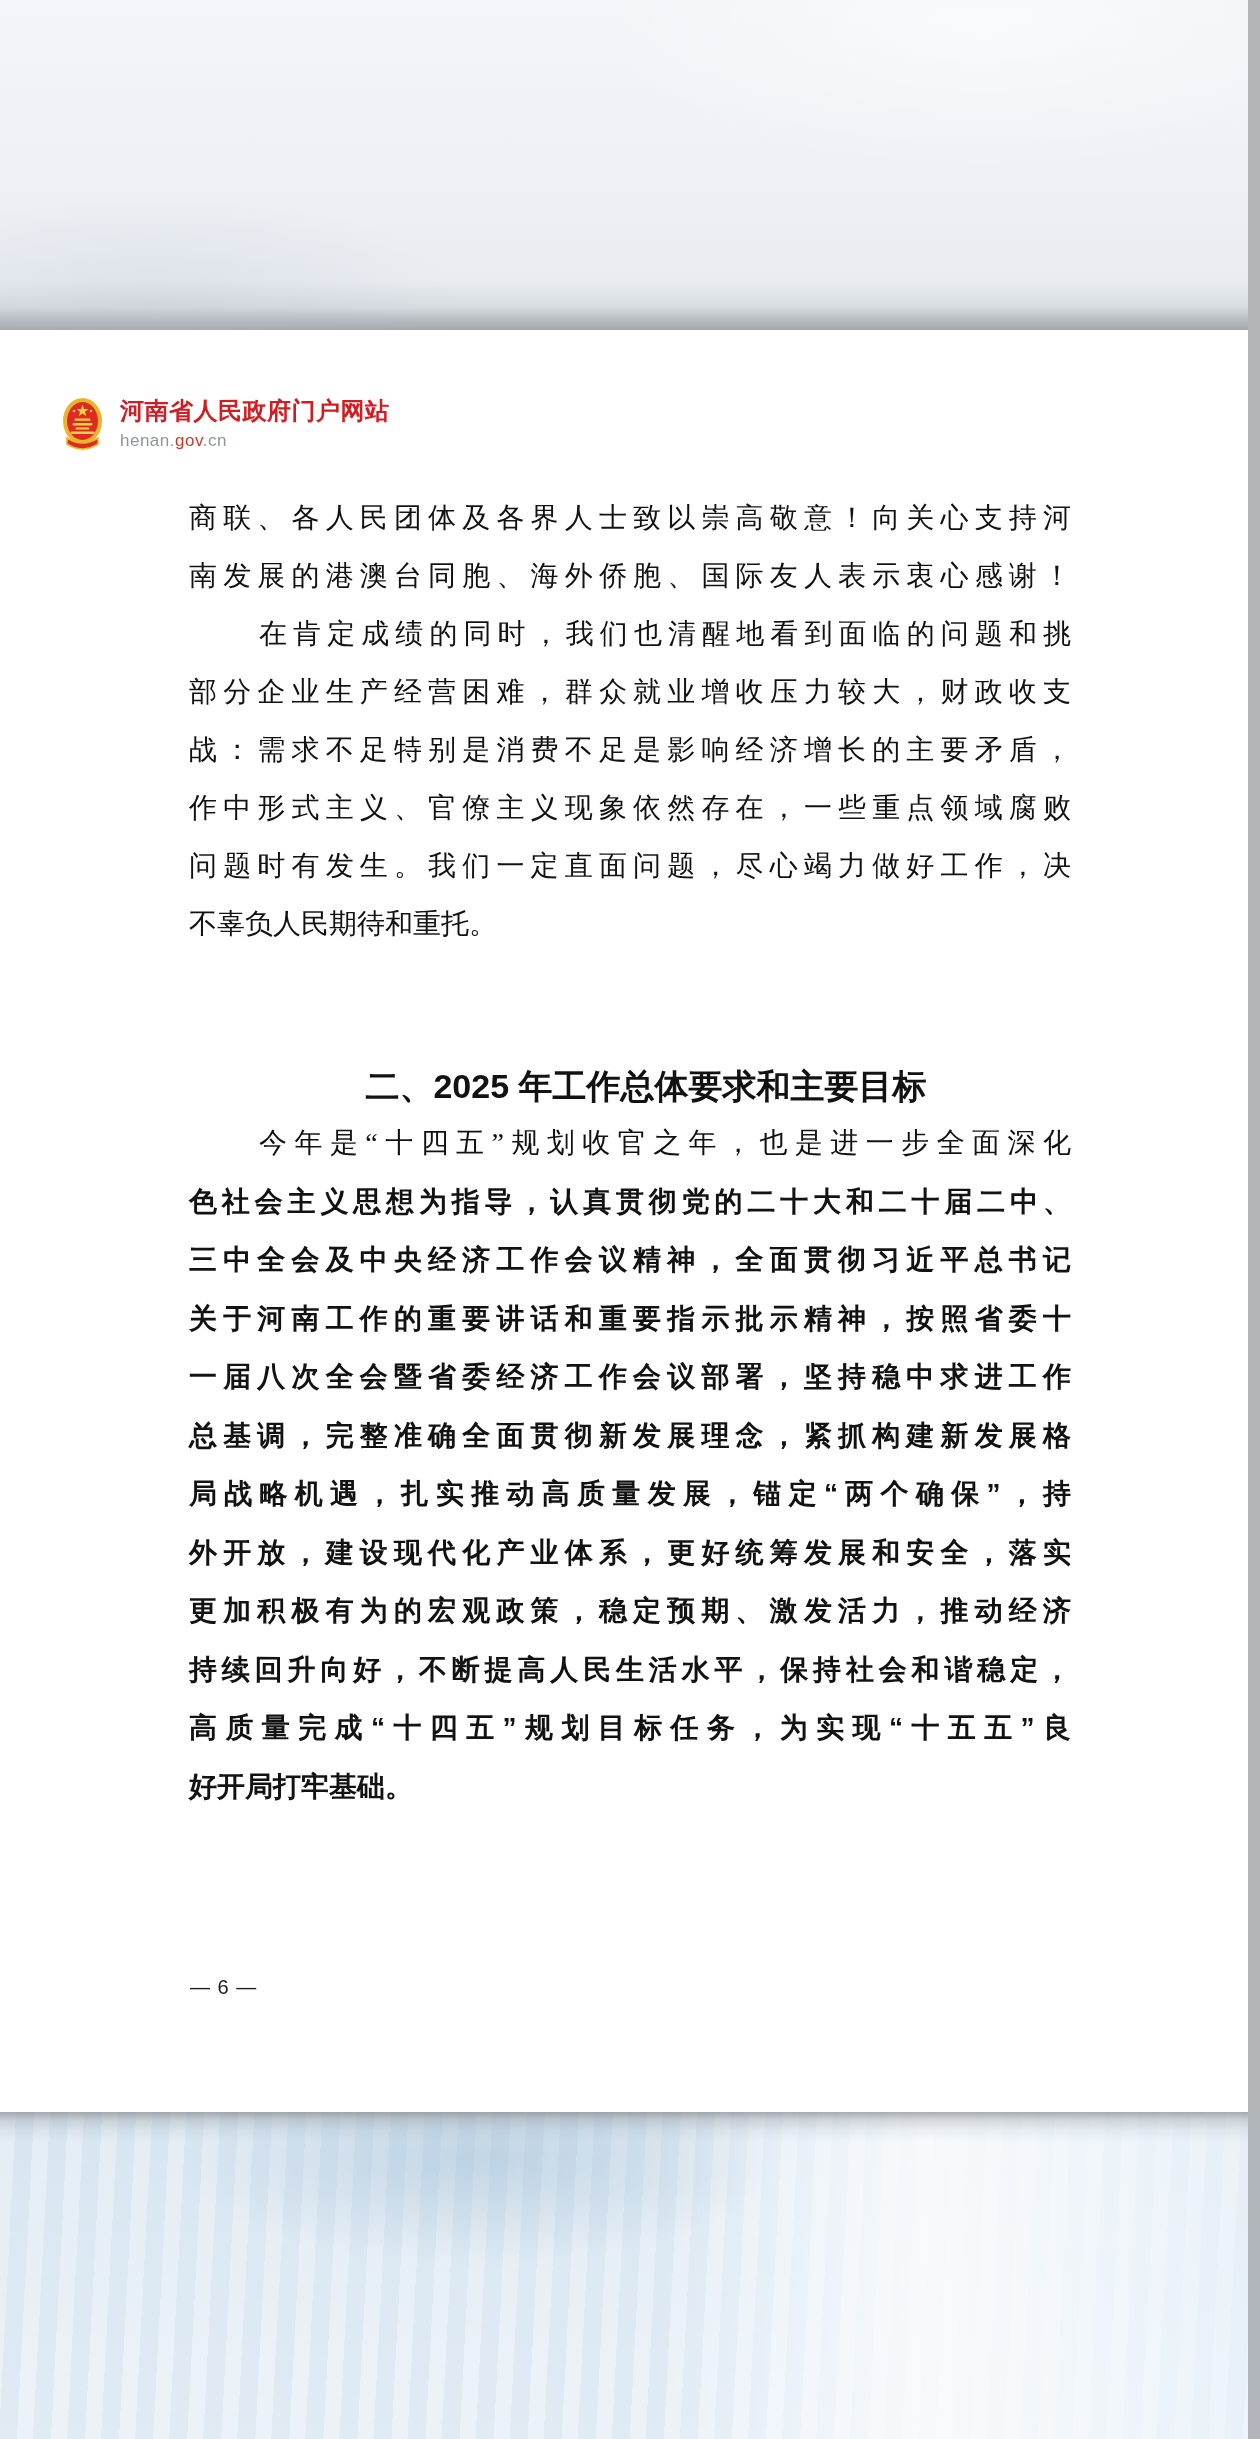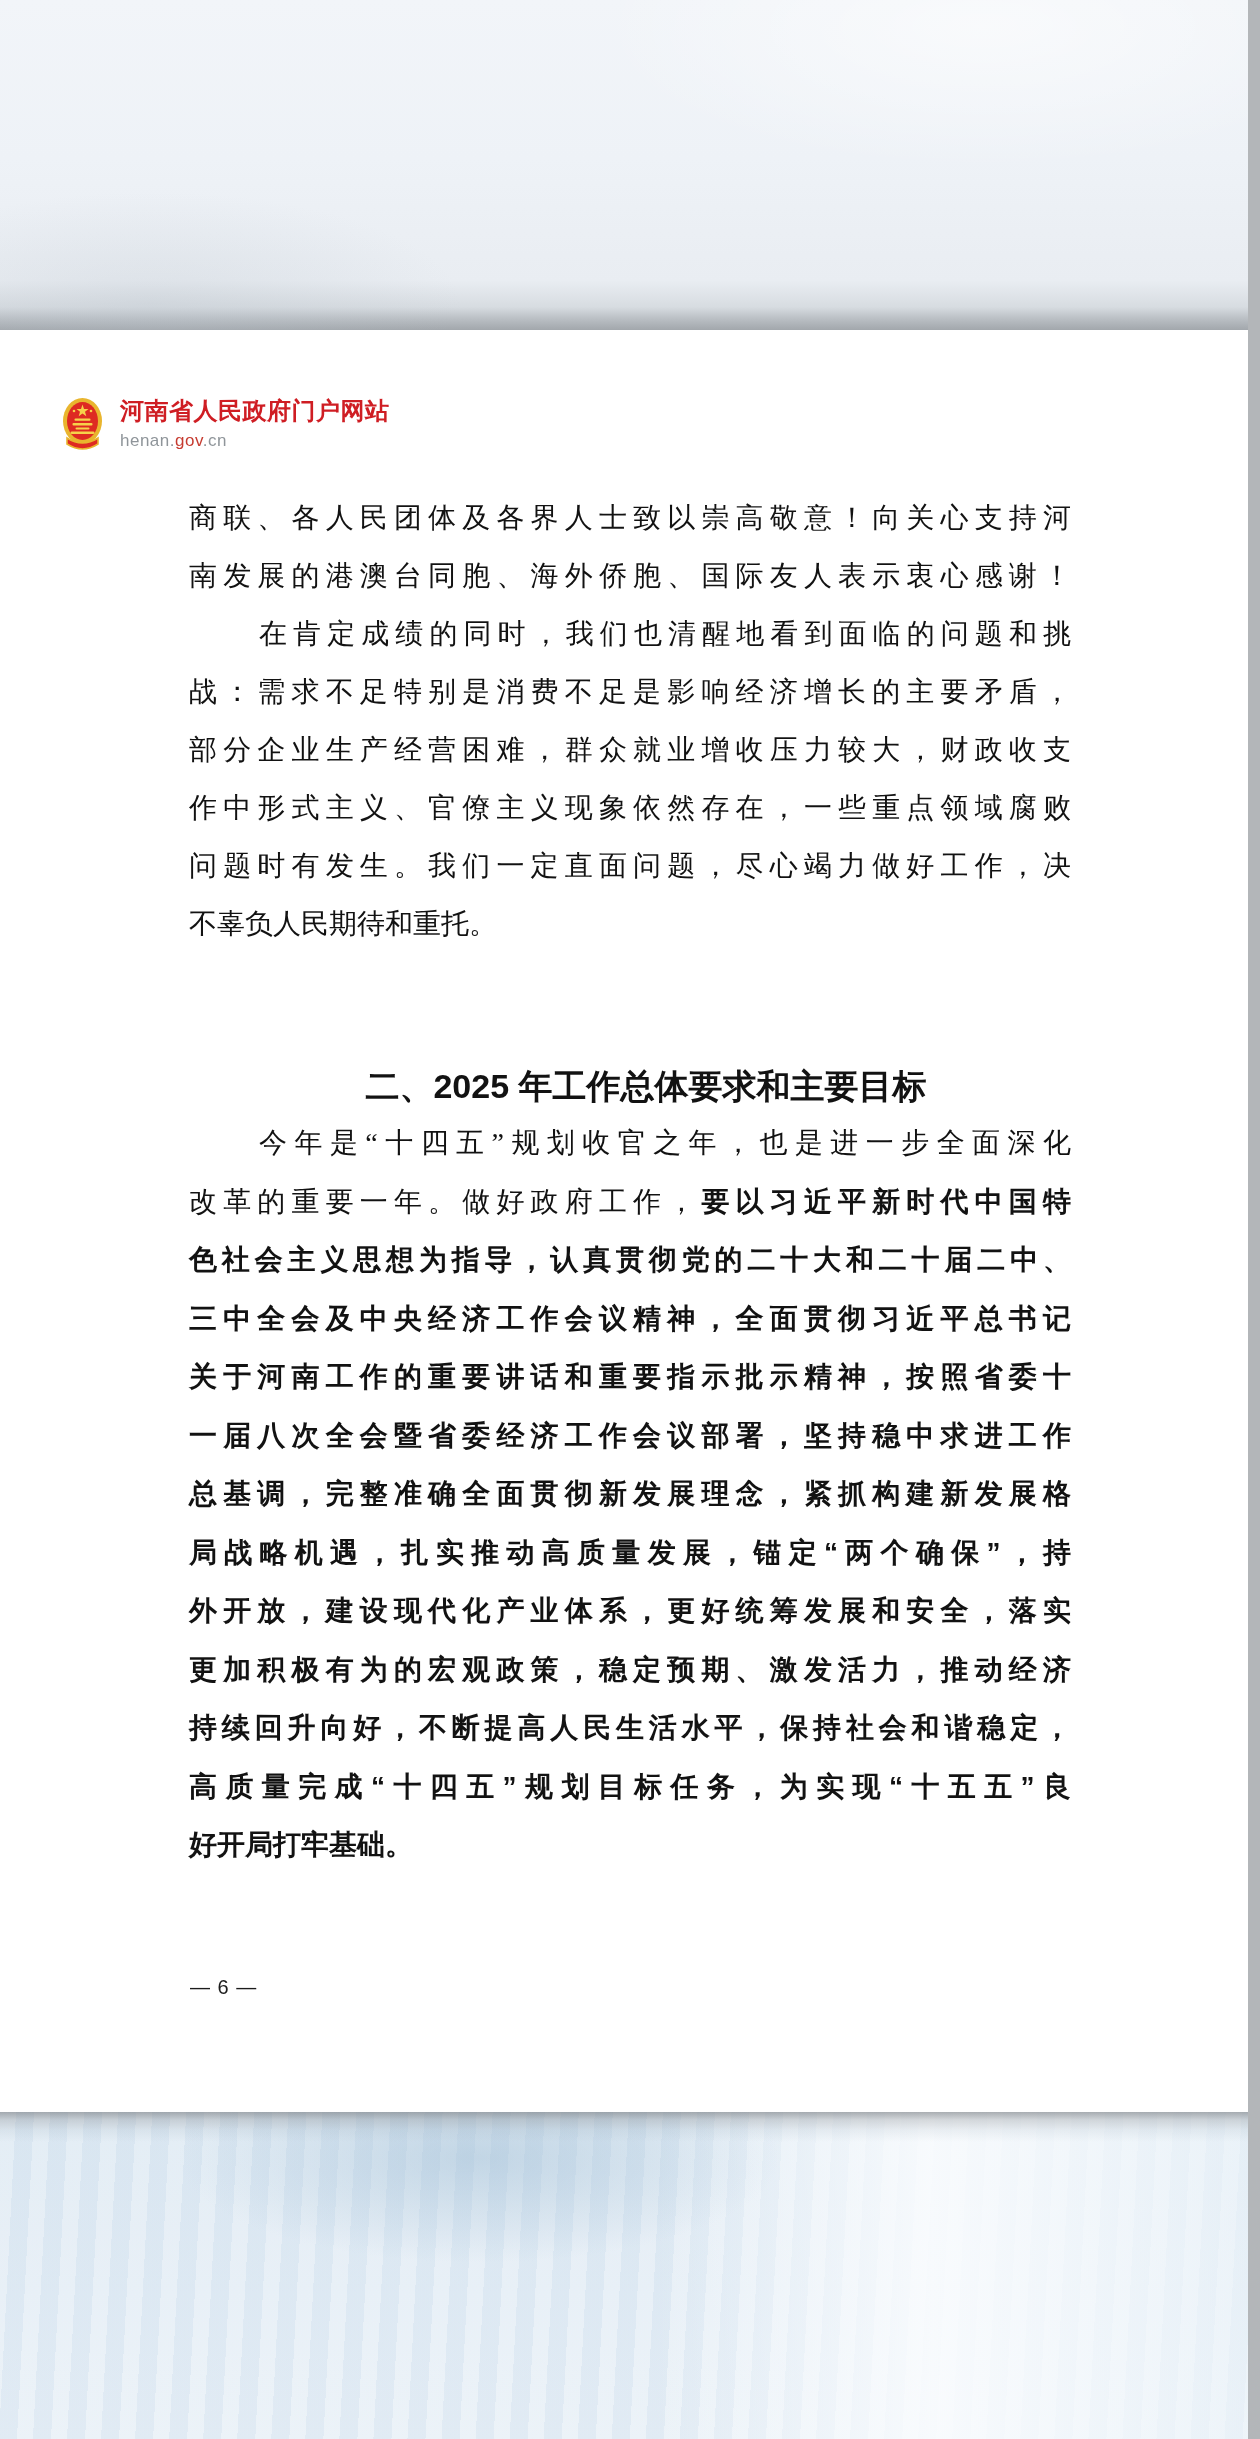--- a/index.html
+++ b/index.html
@@ -101,32 +101,31 @@
     <div class="brand-text">
       <div class="site-name">河南省人民政府门户网站</div>
       <div class="site-domain"><span>henan.</span><span class="gov">gov</span><span>.cn</span></div>
     </div>
   </div>
 
   <div class="para" id="para1">
       <div class="line justify"><span>商联、各人民团体及各界人士致以崇高敬意！向关心支持河</span></div>
       <div class="line justify"><span>南发展的港澳台同胞、海外侨胞、国际友人表示衷心感谢！</span></div>
       <div class="line justify indent"><span>在肯定成绩的同时，我们也清醒地看到面临的问题和挑</span></div>
+      <div class="line justify"><span>部分企业生产经营困难，群众就业增收压力较大，财政收支</span></div>
       <div class="line justify"><span>战：需求不足特别是消费不足是影响经济增长的主要矛盾，</span></div>
-      <div class="line justify"><span>部分企业生产经营困难，群众就业增收压力较大，财政收支</span></div>
       <div class="line justify"><span>作中形式主义、官僚主义现象依然存在，一些重点领域腐败</span></div>
       <div class="line justify"><span>问题时有发生。我们一定直面问题，尽心竭力做好工作，决</span></div>
       <div class="line"><span>不辜负人民期待和重托。</span></div>
     </div>
 
   <h2 class="section-heading">二、2025 年工作总体要求和主要目标</h2>
 
   <div class="para" id="para2">
       <div class="line justify indent"><span>今年是“十四五”规划收官之年，也是进一步全面深化</span></div>
-      <div class="line justify"><span>改革的重要一年。做好政府工作，</span><span class="em">要以习近平新时代中国特</span></div>
       <div class="line justify"><span class="em">色社会主义思想为指导，认真贯彻党的二十大和二十届二中、</span></div>
       <div class="line justify"><span class="em">三中全会及中央经济工作会议精神，全面贯彻习近平总书记</span></div>
       <div class="line justify"><span class="em">关于河南工作的重要讲话和重要指示批示精神，按照省委十</span></div>
       <div class="line justify"><span class="em">一届八次全会暨省委经济工作会议部署，坚持稳中求进工作</span></div>
       <div class="line justify"><span class="em">总基调，完整准确全面贯彻新发展理念，紧抓构建新发展格</span></div>
       <div class="line justify"><span class="em">局战略机遇，扎实推动高质量发展，锚定“两个确保”，持</span></div>
       <div class="line justify"><span class="em">外开放，建设现代化产业体系，更好统筹发展和安全，落实</span></div>
       <div class="line justify"><span class="em">更加积极有为的宏观政策，稳定预期、激发活力，推动经济</span></div>
       <div class="line justify"><span class="em">持续回升向好，不断提高人民生活水平，保持社会和谐稳定，</span></div>
       <div class="line justify"><span class="em">高质量完成“十四五”规划目标任务，为实现“十五五”良</span></div>

